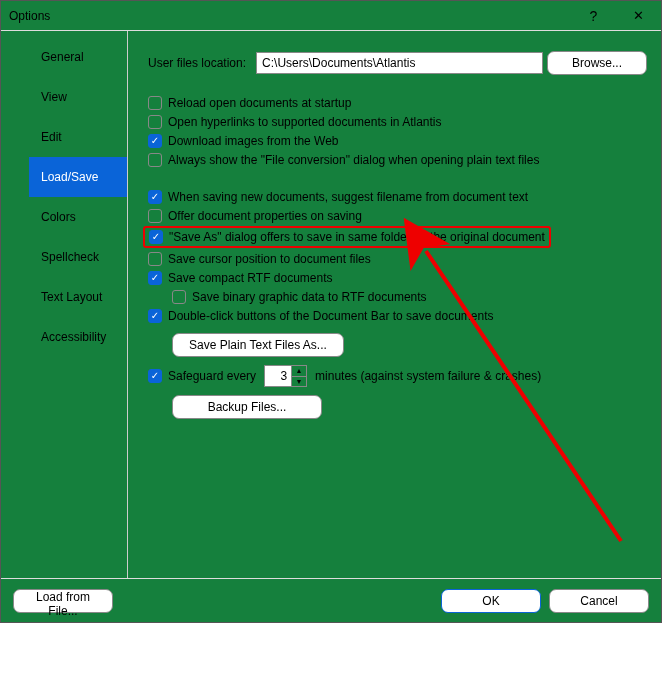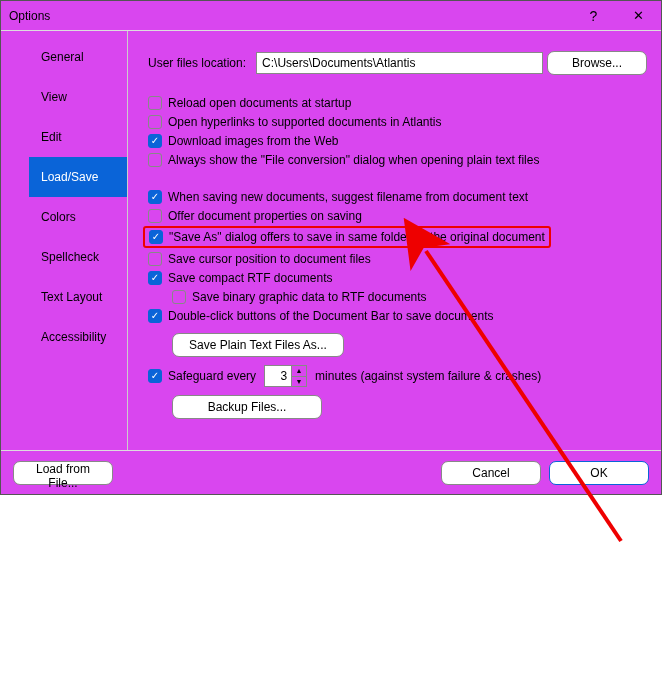--- a/index.html
+++ b/index.html
@@ -9,26 +9,26 @@
     font-size: 12px;
     background: #fff;
     color: #000;
     width: 662px;
     height: 685px;
     overflow: hidden;
     position: relative;
   }
   .window {
     width: 662px;
-    height: 495px;
+    height: 623px;
     border: 1px solid #555;
     display: flex;
     flex-direction: column;
     position: relative;
-    background: #d946ef;
+    background: #15803d;
   }
   .titlebar {
     height: 30px;
     display: flex;
     align-items: center;
     padding: 0 0 0 8px;
     border-bottom: 1px solid #ddd;
   }
   .titlebar .title { flex: 1; font-size: 12px; }
   .titlebar .winbtn {
@@ -274,22 +274,22 @@
       <div class="sub-btn-row">
         <button class="btn" style="width:150px">Backup Files...</button>
       </div>
 
     </div>
   </div>
 
   <div class="footer">
     <button class="btn">Load from File...</button>
     <div class="spacer"></div>
+    <button class="btn default">OK</button>
     <button class="btn">Cancel</button>
-    <button class="btn default">OK</button>
   </div>
 
   <svg class="arrow-overlay" width="662" height="685">
     <defs>
       <marker id="ah" markerWidth="12" markerHeight="12" refX="2" refY="6" orient="auto">
         <path d="M0,0 L12,6 L0,12 L3,6 Z" fill="#e00"></path>
       </marker>
     </defs>
     <line x1="620" y1="540" x2="425" y2="250" stroke="#e00" stroke-width="4" marker-end="url(#ah)"></line>
   </svg>

